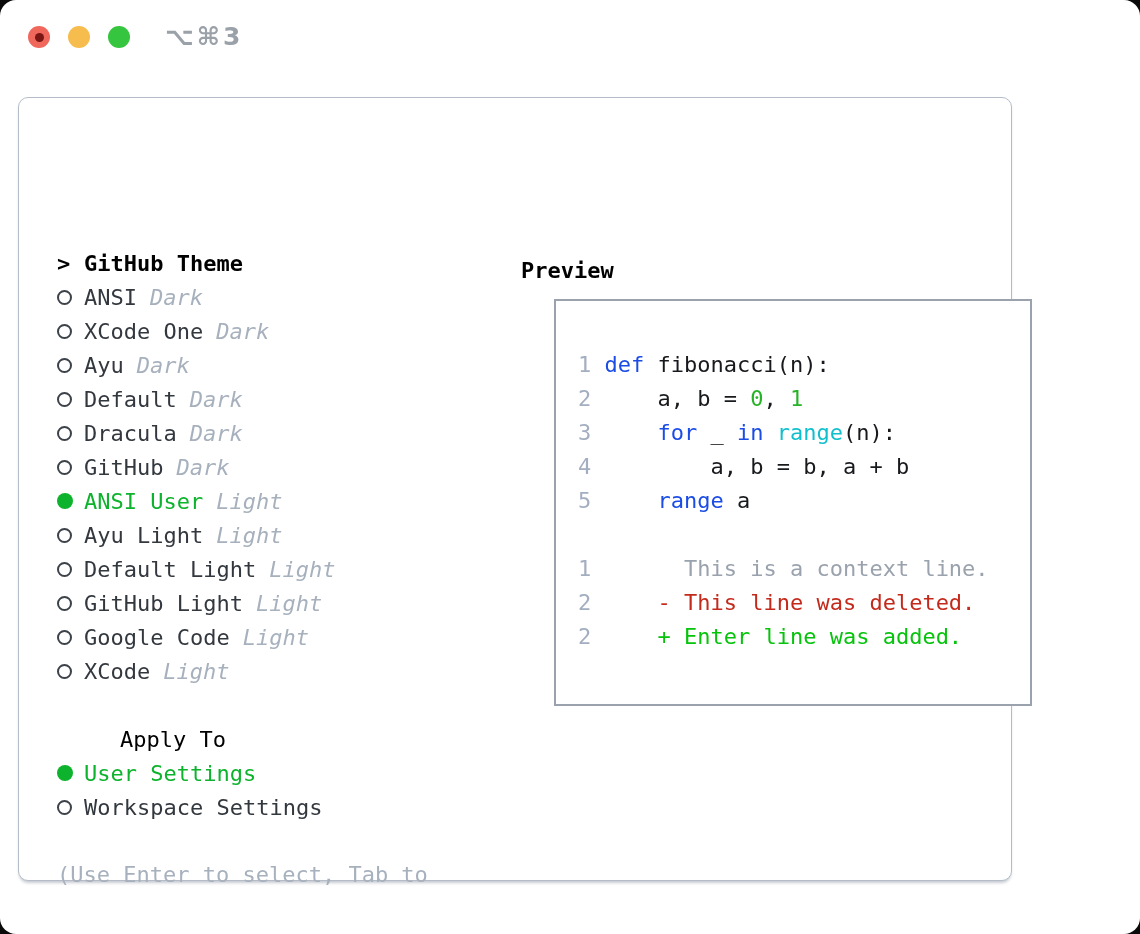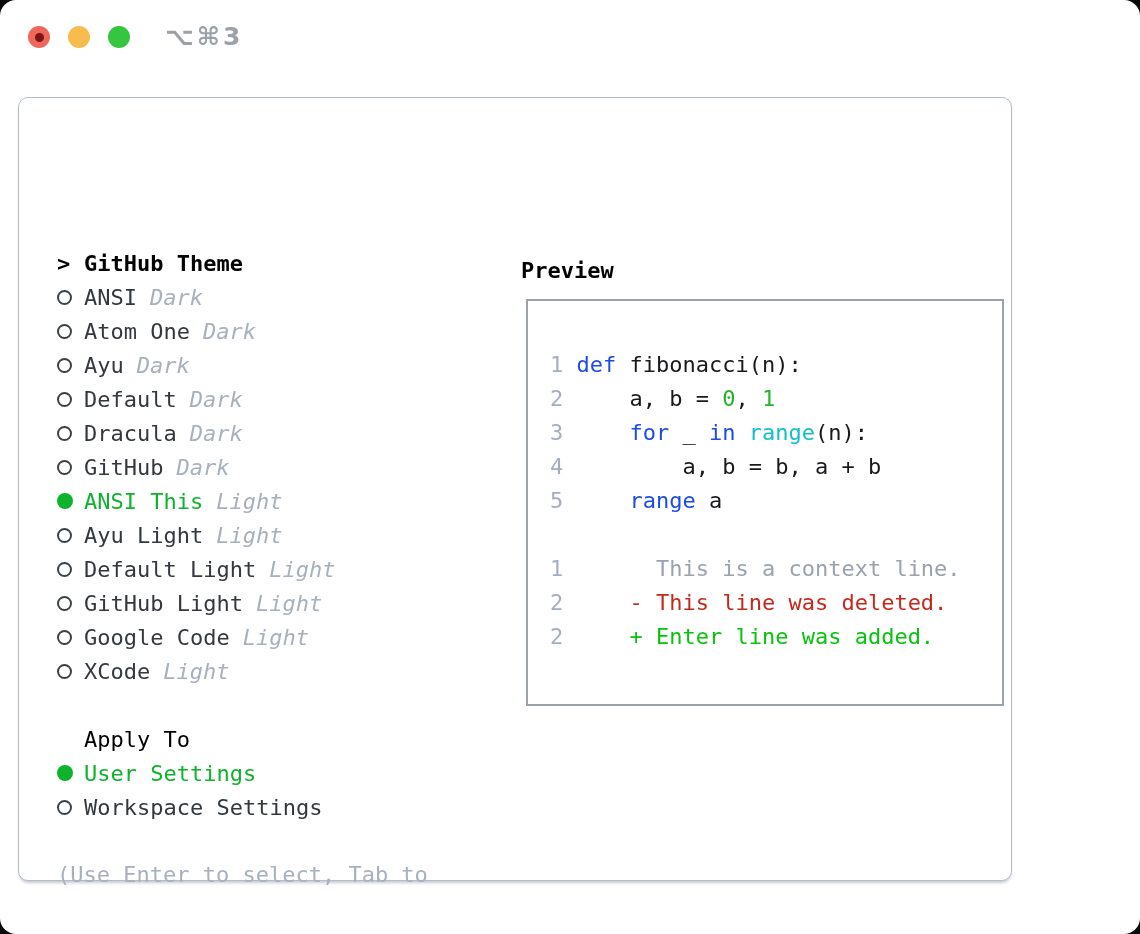--- a/index.html
+++ b/index.html
@@ -38,33 +38,33 @@
   .left-col { position:absolute; left:38px; top:148px; font-size:22px; }
   .row { display:flex; align-items:center; height:34px; white-space:pre; }
   .bullet { width:27px; flex:0 0 27px; display:flex; align-items:center; }
   .chevron { font-weight:bold; color:#000; }
   .circle {
     width:15px; height:15px; border-radius:50%;
     border:2px solid #3c4249; box-sizing:border-box;
   }
   .circle.sel { background:var(--accent_green); border:none; width:16px; height:16px; }
   .hdr  { font-weight:bold; color:#000; }
-  .hdr2 { color:#000; }
+  .hdr2 { color:#000;margin-left:36px; }
   .tname   { color:var(--text_dark); }
   .tname.sel { color:var(--accent_green); }
   .variant { color:var(--muted); margin-left:13px;font-style:italic; }
   .spacer  { height:34px; }
   .hint-line { height:34px; line-height:34px; color:var(--muted); white-space:pre; }
   
   .preview-title {
     position:absolute; left:502px; top:156px; height:34px; line-height:34px;
     font-size:22px; font-weight:bold; color:#000;
   }
   .preview-box {
-    position:absolute; left:507px; top:201px; width:478px; height:407px;
+    position:absolute; left:535px; top:201px; width:478px; height:407px;
     box-sizing:border-box; border:2px solid var(--border_preview);
     padding:47px 0 0 22px; font-size:22px; overflow:hidden; background:#fff;
   }
   .pline { height:34px; line-height:34px; white-space:pre; }
   .pline .num  { color:var(--line_number); }
   .pline .code { color:#17191c; }
   .pline .kw   { color:var(--keyword_blue); }
   .pline .lit  { color:var(--literal_green); }
   .pline .cyan { color:var(--builtin_cyan); }
   .pline .ctx  { color:var(--muted_diff); }
@@ -89,26 +89,26 @@
   <div class="main-box">
 
     <div class="left-col">
       <div class="row">
         <span class="bullet"><span class="chevron">&gt;</span></span>
         <span class="hdr">GitHub Theme</span>
       </div>
 
       <div id="theme-list">
           <div class="row"><span class="bullet"><span class="circle"></span></span><span class="tname">ANSI</span><span class="variant">Dark</span></div>
-          <div class="row"><span class="bullet"><span class="circle"></span></span><span class="tname">Atom One</span><span class="variant">Dark</span></div>
+          <div class="row"><span class="bullet"><span class="circle"></span></span><span class="tname">XCode One</span><span class="variant">Dark</span></div>
           <div class="row"><span class="bullet"><span class="circle"></span></span><span class="tname">Ayu</span><span class="variant">Dark</span></div>
           <div class="row"><span class="bullet"><span class="circle"></span></span><span class="tname">Default</span><span class="variant">Dark</span></div>
           <div class="row"><span class="bullet"><span class="circle"></span></span><span class="tname">Dracula</span><span class="variant">Dark</span></div>
           <div class="row"><span class="bullet"><span class="circle"></span></span><span class="tname">GitHub</span><span class="variant">Dark</span></div>
-          <div class="row"><span class="bullet"><span class="circle sel"></span></span><span class="tname sel">ANSI This</span><span class="variant">Light</span></div>
+          <div class="row"><span class="bullet"><span class="circle sel"></span></span><span class="tname sel">ANSI User</span><span class="variant">Light</span></div>
           <div class="row"><span class="bullet"><span class="circle"></span></span><span class="tname">Ayu Light</span><span class="variant">Light</span></div>
           <div class="row"><span class="bullet"><span class="circle"></span></span><span class="tname">Default Light</span><span class="variant">Light</span></div>
           <div class="row"><span class="bullet"><span class="circle"></span></span><span class="tname">GitHub Light</span><span class="variant">Light</span></div>
           <div class="row"><span class="bullet"><span class="circle"></span></span><span class="tname">Google Code</span><span class="variant">Light</span></div>
           <div class="row"><span class="bullet"><span class="circle"></span></span><span class="tname">XCode</span><span class="variant">Light</span></div>
         </div>
 
       <div class="spacer"></div>
 
       <div class="row">

